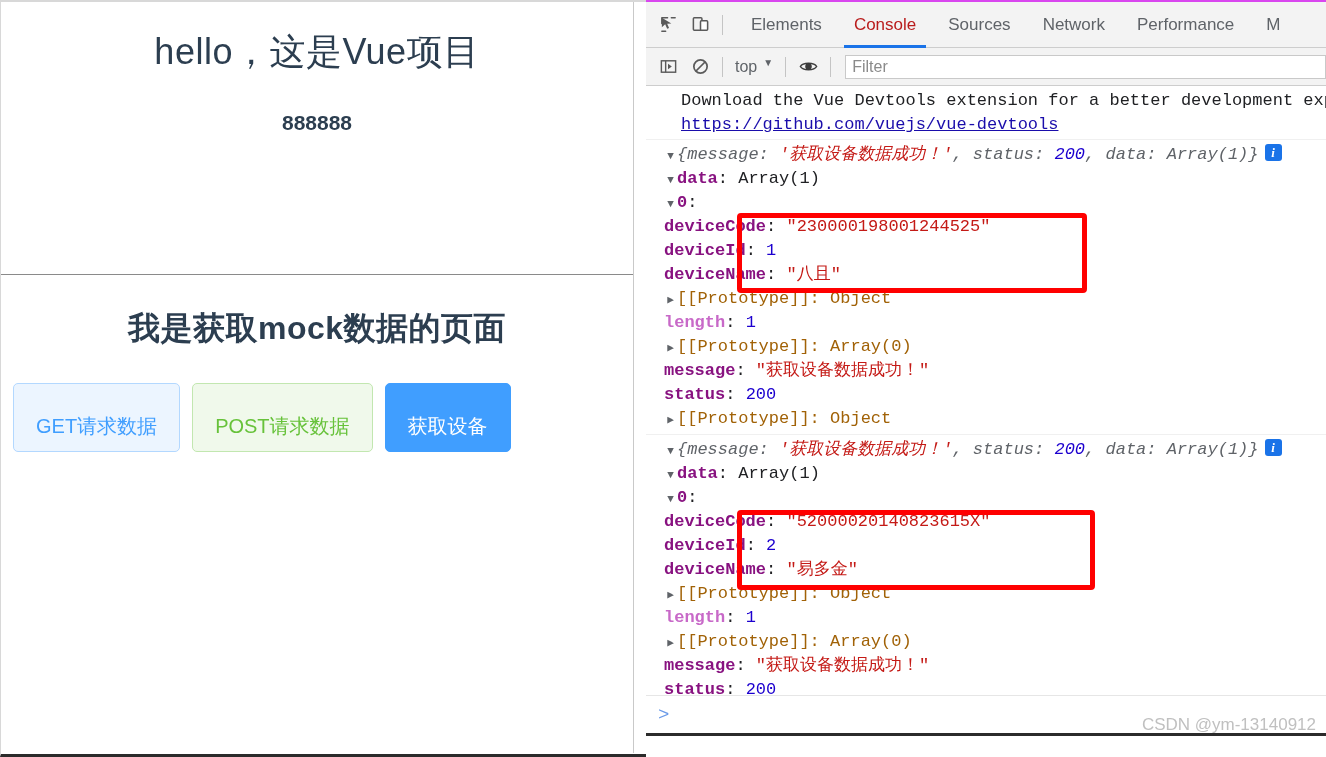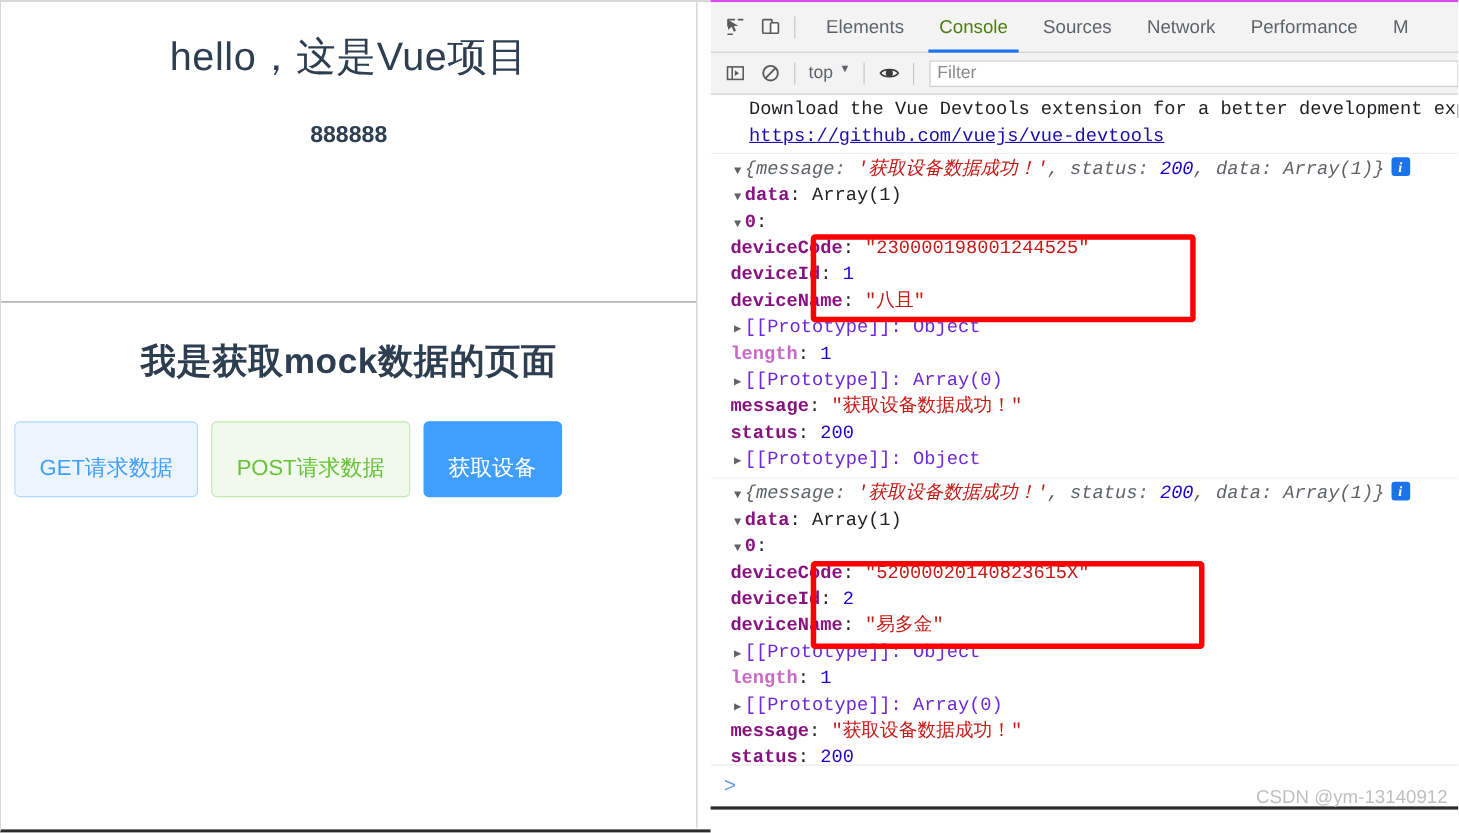--- a/index.html
+++ b/index.html
@@ -161,21 +161,21 @@
     padding: 0 16px;
     font-size: 17px;
     color: #5f6368;
     display: flex;
     align-items: center;
     cursor: pointer;
     white-space: nowrap;
     position: relative;
   }
   .dt-tab.active {
-    color: #4d7c0f;
+    color: #b91c1c;
   }
   .dt-tab.active::after {
     content: "";
     position: absolute;
     left: 6px; right: 6px; bottom: 0;
     height: 3px;
     background: #1a73e8;
   }
 
   .dt-filterbar {
@@ -253,21 +253,21 @@
     cursor: pointer;
     text-align: center;
   }
   .arrow.closed { color: #5f6368; }
   .i-preview { font-style: italic; color: #5f6368; }
   .k-prop { color: #881280; font-weight: bold; }
   .k-prop-light { color: #c869c8; font-weight: bold; }
   .v-str { color: #c41a16; }
   .v-num { color: #1c00cf; text-align: center; }
   .v-plain { color: #202124; }
-  .v-proto { color: #6d28d9; }
+  .v-proto { color: #a16207; }
   .str-italic { color: #c41a16; font-style: italic; }
   .info-badge {
     display: inline-block;
     width: 17px; height: 17px;
     background: #1a73e8;
     color: #fff;
     border-radius: 3px;
     font-size: 13px;
     line-height: 17px;
     text-align: center;

